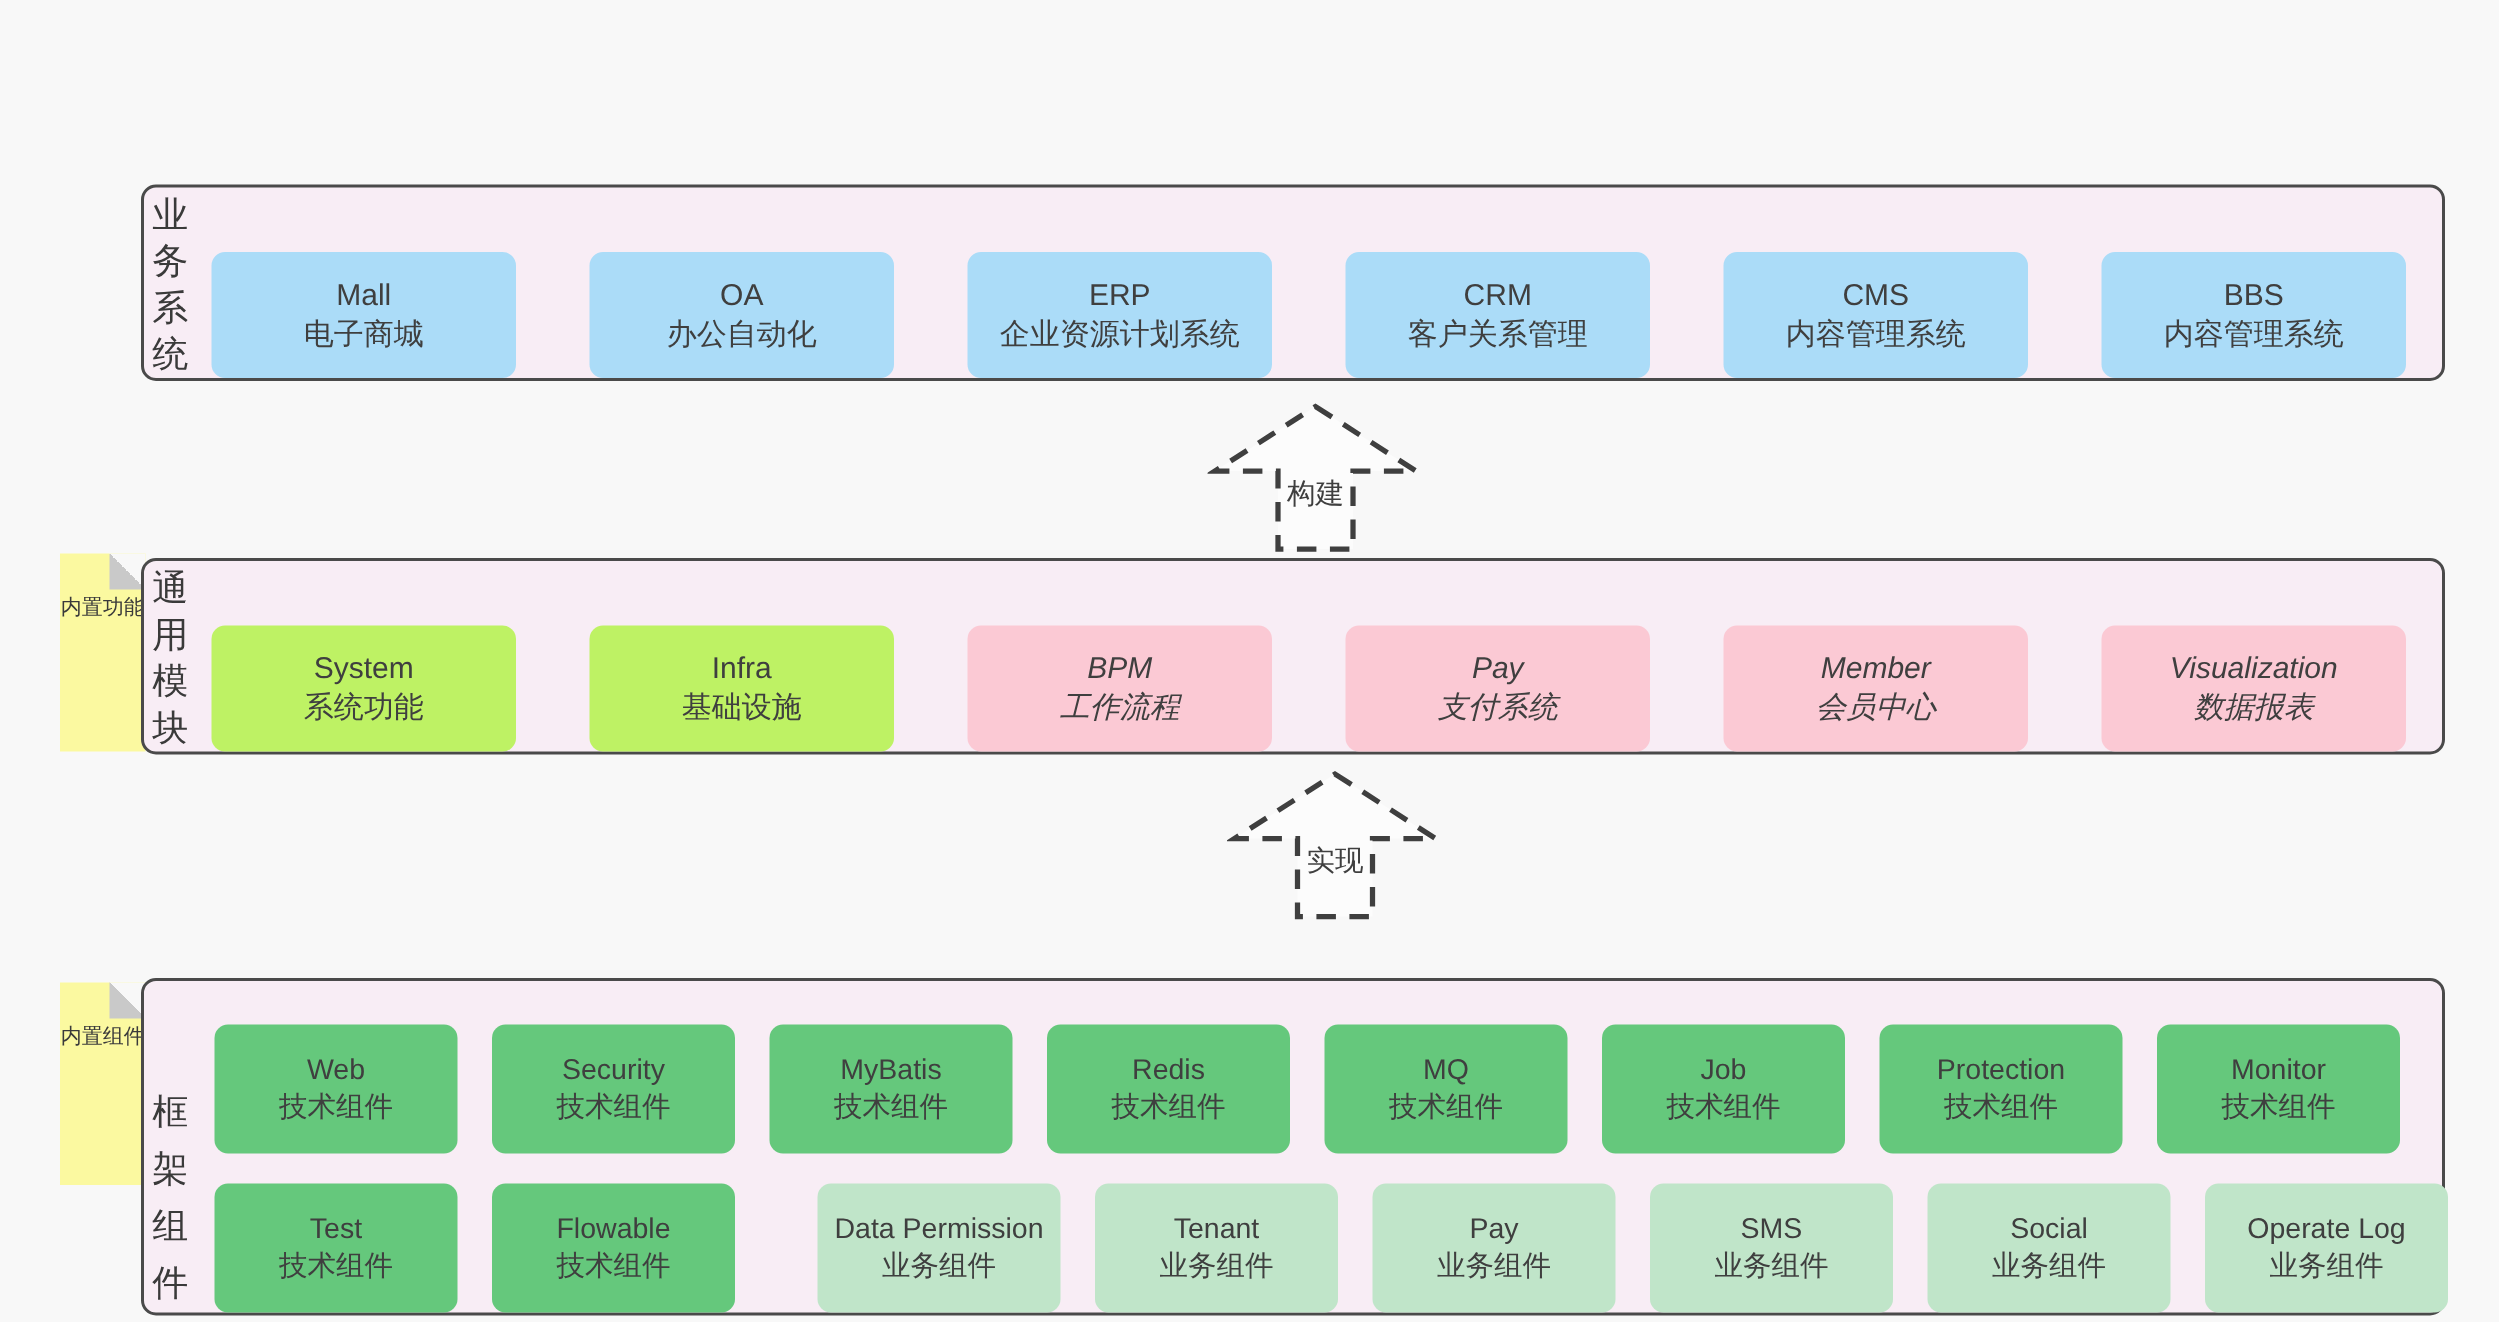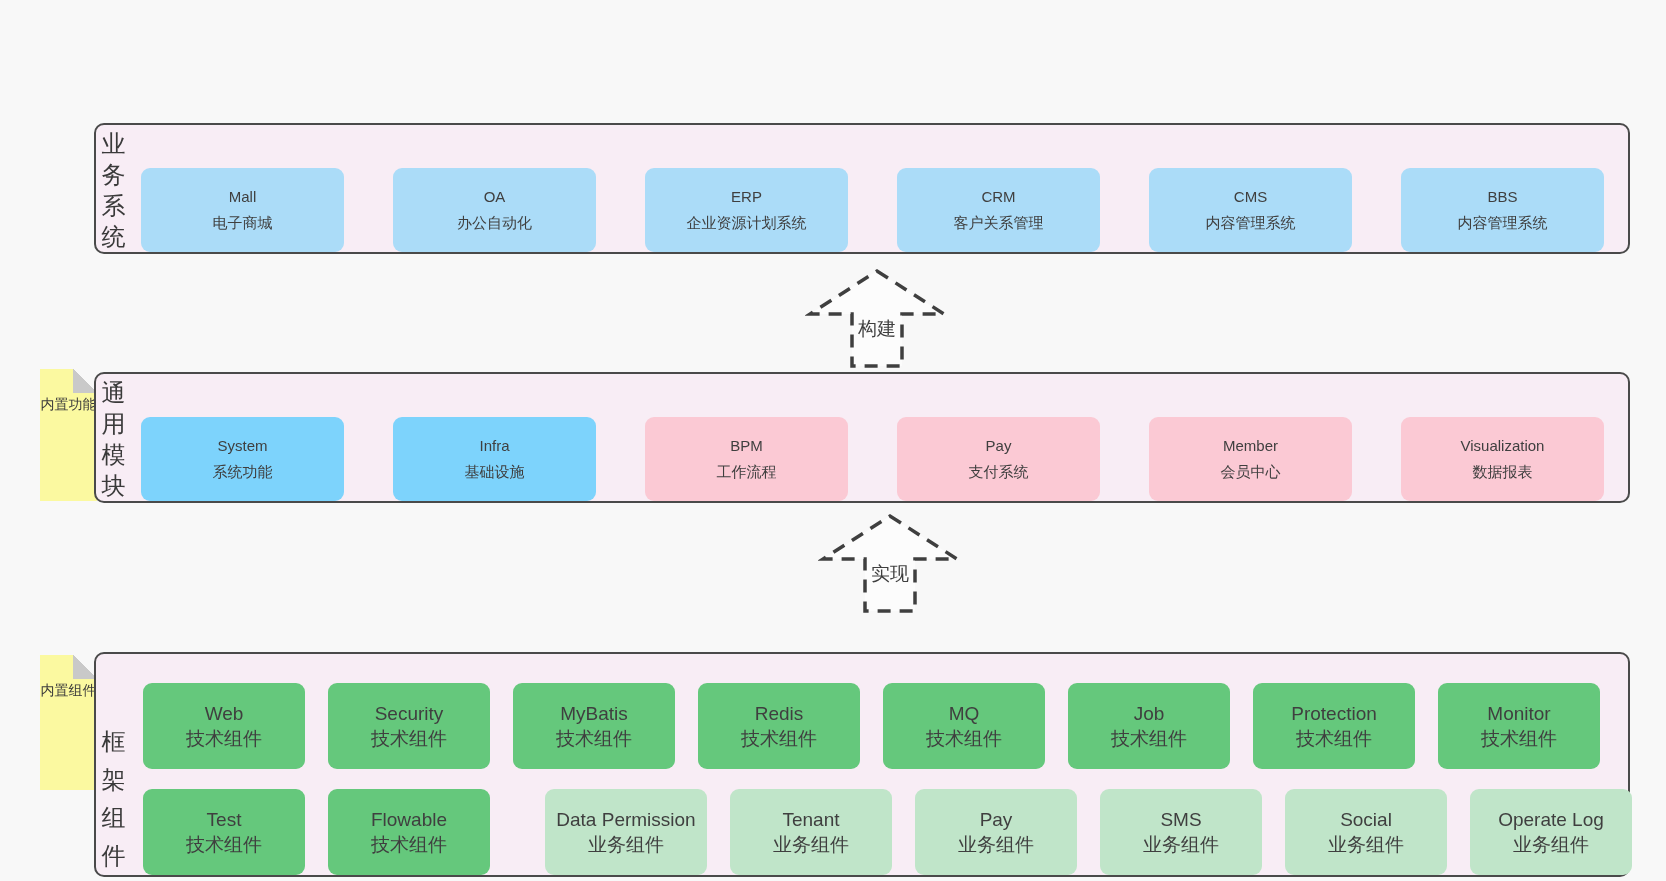--- a/index.html
+++ b/index.html
@@ -21,30 +21,30 @@
   .layer-label{
     width:27px;font-size:24px;line-height:31px;text-align:center;
     word-break:break-all;color:#3a3a3a;flex:none;
   }
   #layer-framework .layer-label{line-height:38px;}
   
   .box-row{display:flex;gap:49px;margin-left:14px;flex:none;}
   .box{
     width:203px;height:84px;border-radius:9px;box-sizing:border-box;
     display:flex;flex-direction:column;justify-content:center;align-items:center;
-    font-size:15px;line-height:26px;text-align:center;flex:none;
+    font-size:20px;line-height:26px;text-align:center;flex:none;
   }
   .box-grid{
     display:grid;grid-template-columns:repeat(8,150px);gap:20px 35px;
     margin-left:16px;flex:none;
   }
   .box-grid .box{width:162px;height:86px;font-size:19px;line-height:25px;}
   .v-blue{background:#abdcf8;}
-  .v-red{background:#7dd3fc;}
-  .v-pink{background:#fbc9d4;}
+  .v-red{background:#bef264;}
+  .v-pink{background:#fbc9d4;font-style:italic;}
   .v-green{background:#65c87c;}
   .v-lightgreen{background:#c0e5c9;margin-left:32px;}
   
   .note{
     position:absolute;left:40px;width:57px;background:#fbf9a0;z-index:1;
     box-sizing:border-box;text-align:center;word-break:break-all;
     font-size:14px;line-height:27px;color:#3a3a3a;padding-top:22px;
   }
   #note-modules{top:369px;height:132px;}
   #note-framework{top:655px;height:135px;}

